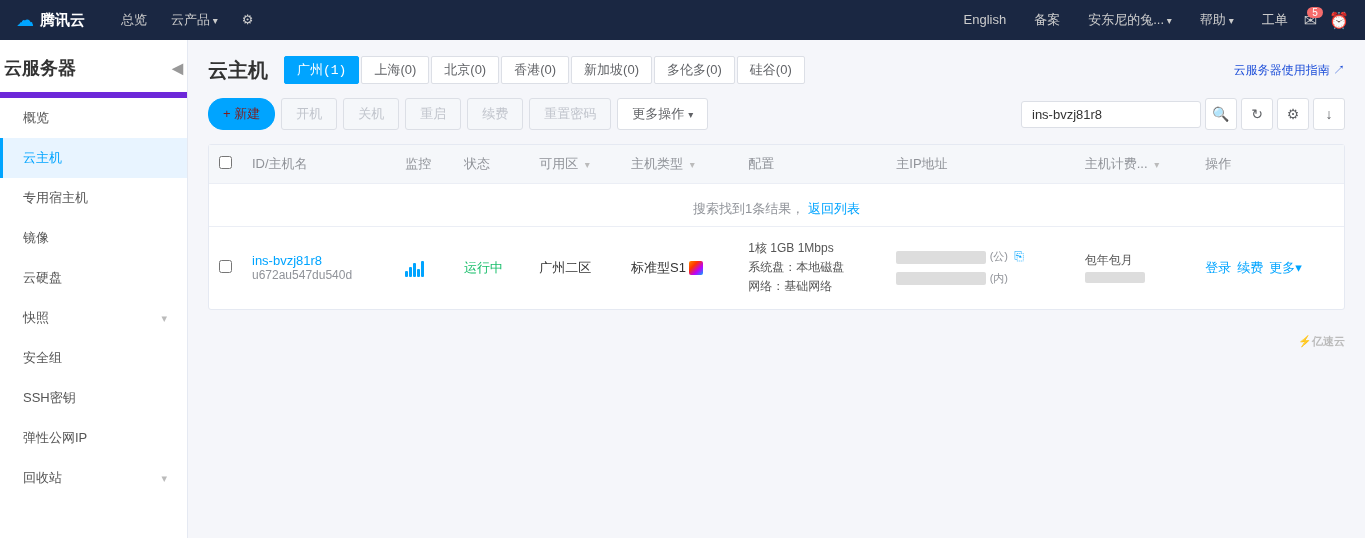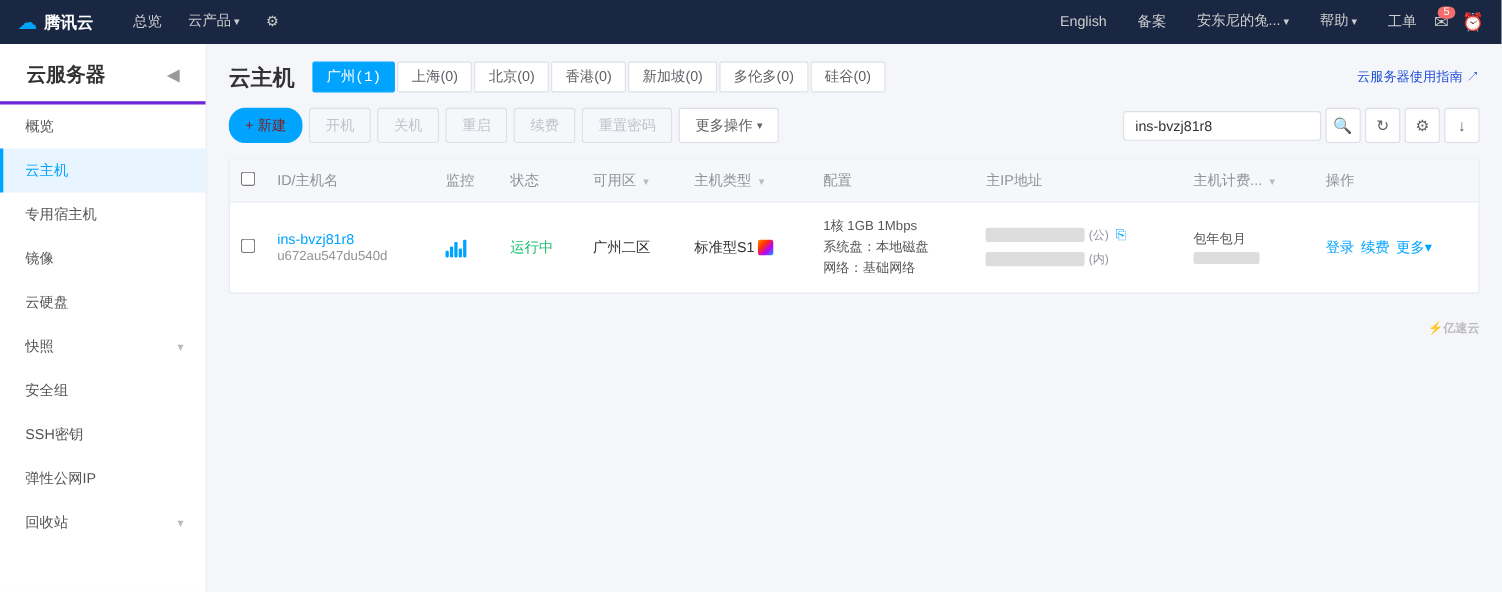--- a/index.html
+++ b/index.html
@@ -29,22 +29,22 @@
     .layout { display: flex; margin-top: 40px; height: calc(100vh - 40px); }
 
     
     .sidebar {
       width: 188px; background: #fff; border-right: 1px solid #e5e9f2;
       flex-shrink: 0; overflow-y: auto;
       display: flex; flex-direction: column;
     }
     .sidebar-title {
       font-size: 18px; font-weight: bold; color: #333;
-      padding: 16px 24px 12px;
-      border-bottom: 3px solid #6d28d9;
+      padding: 16px 4px 12px;
+      border-bottom: 6px solid #6d28d9;
       display: flex; align-items: center; justify-content: space-between;
     }
     .sidebar-collapse-btn { color: #999; cursor: pointer; font-size: 14px; }
     .sidebar-item {
       display: flex; align-items: center;
       padding: 11px 20px; cursor: pointer; color: #555;
       font-size: 13px; border-left: 3px solid transparent;
     }
     .sidebar-item.active { background: #e8f4ff; color: #00a4ff; font-weight: 500; border-left: 3px solid #00a4ff; }
     .sidebar-item .arrow { margin-left: auto; font-size: 11px; color: #bbb; }
@@ -274,20 +274,28 @@
                 <span>主机计费...</span>
                 <span class="col-filter">▾</span>
               </th>
               <th>
                 <span>操作</span>
               </th>
             </tr>
           </thead>
           <tbody>
 
+            <tr class="search-result-row">
+              <td colspan="10">
+                <span class="search-result-msg">
+                  <span>搜索找到1条结果，</span>
+                  <a>返回列表</a>
+                </span>
+              </td>
+            </tr>
 
             <tr>
               <td class="checkbox-col">
                 <input type="checkbox" style="">
               </td>
               <td>
                 <div class="instance-name">ins-bvzj81r8</div>
                 <div class="instance-id">u672au547du540d</div>
               </td>
               <td>

